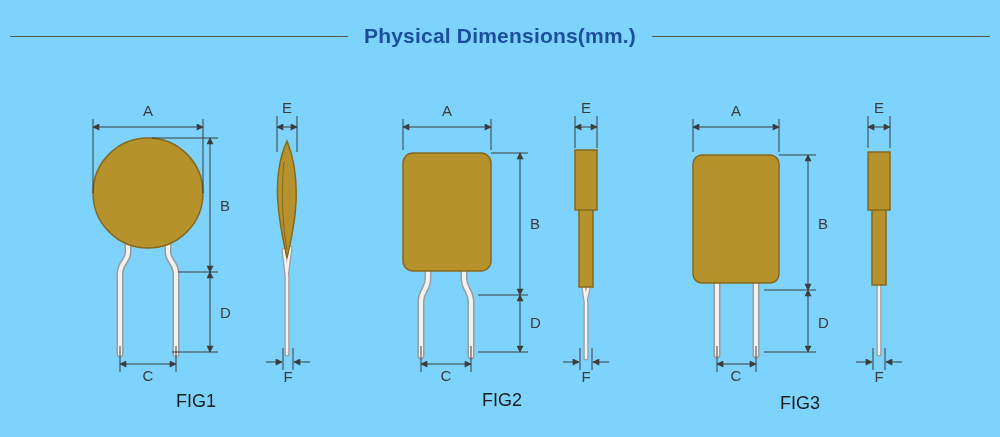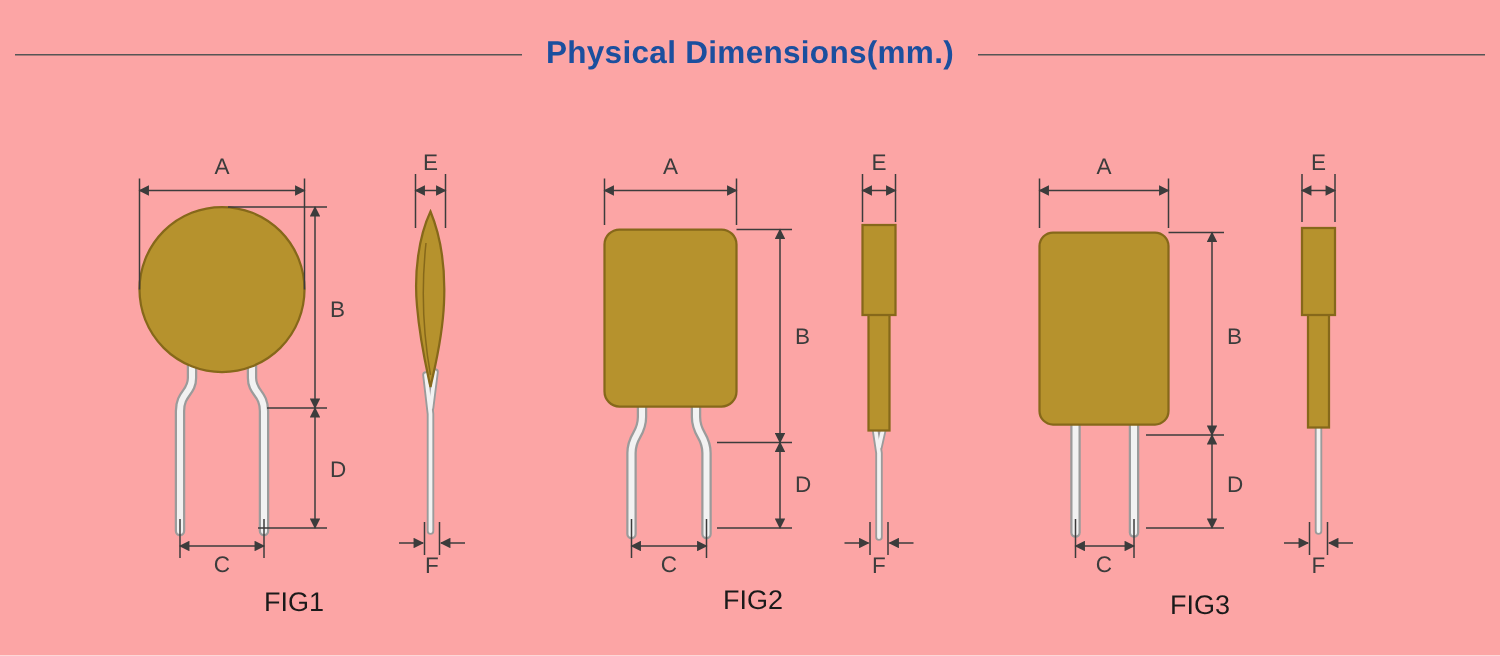--- a/index.html
+++ b/index.html
@@ -3,21 +3,21 @@
 <meta charset="utf-8">
 <style>
   :root{
     --body:#b6922d; --body_stroke:#86681a;
     --lead_fill:#f2f2f2; --lead_stroke:#9b9b9b;
     --dimension:#3c3c3c; --title:#1b4f9e;
     --rule:#555555; --fig_label:#1a1a1a;
   }
   *{box-sizing:border-box;}
   html,body{margin:0;padding:0;background:#ffffff;}
-  .page{width:1000px;height:437px;overflow:hidden;background:#fca5a5;}
+  .page{width:1000px;height:437px;overflow:hidden;background:#7dd3fc;}
   .header{height:60px;padding:12px 10px 0;display:flex;align-items:center;gap:16px;}
   .rule{flex:1;height:0;border-top:1px solid var(--rule);}
   .page-title{margin:0;font:700 21px "Liberation Sans",sans-serif;color:var(--title);letter-spacing:.2px;white-space:nowrap;}
   svg{display:block;}
   .body-shape{fill:var(--body);stroke:var(--body_stroke);stroke-width:1.5;}
   .body-detail{fill:none;stroke:var(--body_stroke);stroke-width:1;}
   .lead-outer{fill:none;stroke:var(--lead_stroke);stroke-width:7;stroke-linecap:round;stroke-linejoin:round;}
   .lead-inner{fill:none;stroke:var(--lead_fill);stroke-width:4;stroke-linecap:round;stroke-linejoin:round;}
   .lead-outer.thin{stroke-width:5;}
   .lead-inner.thin{stroke-width:2.5;}

